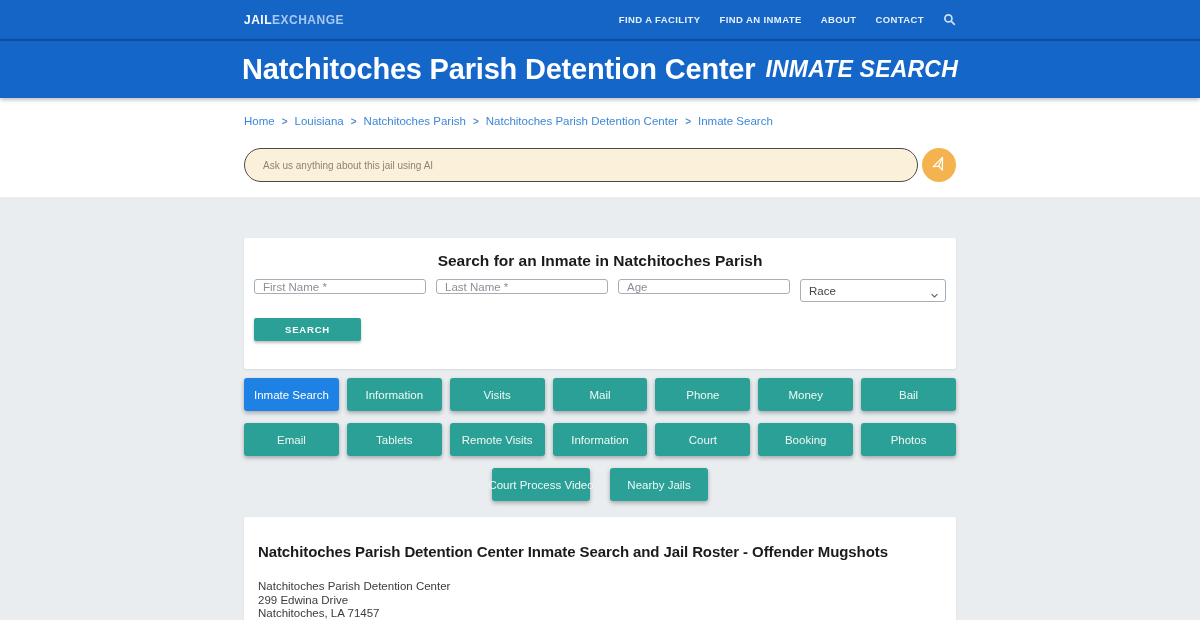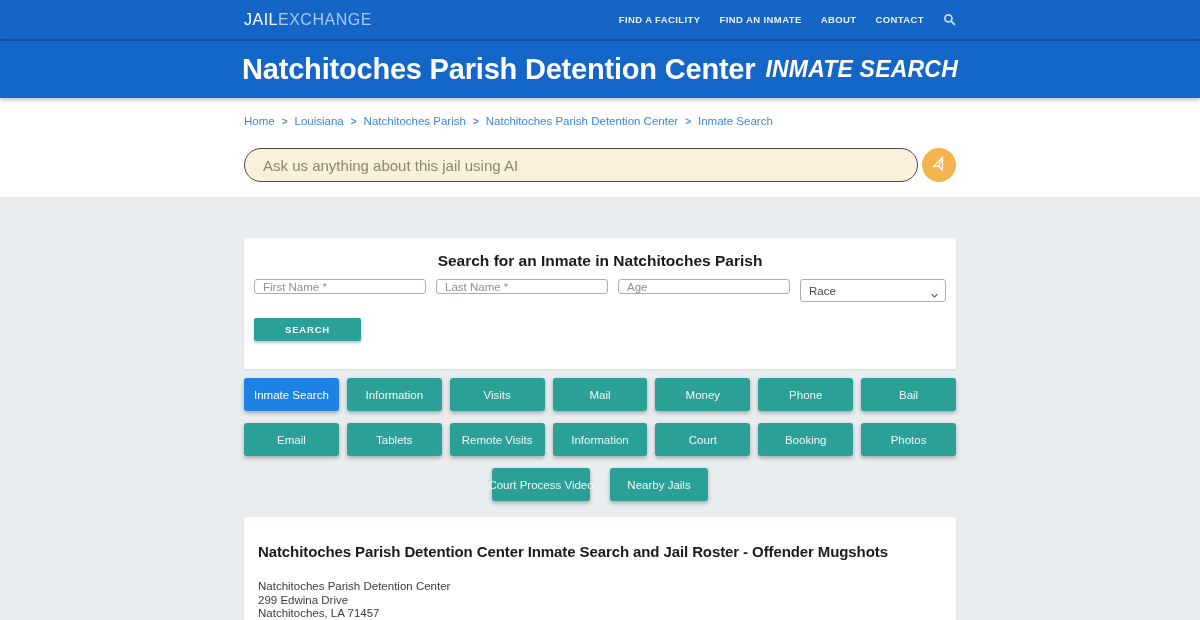--- a/index.html
+++ b/index.html
@@ -3,40 +3,40 @@
 <meta charset="utf-8">
 <style>
   * { margin: 0; padding: 0; box-sizing: border-box; }
   html, body { width: 1200px; height: 620px; overflow: hidden; }
   body { font-family: "Liberation Sans", sans-serif; background: #e9edf0; }
   .container { width: 712px; margin: 0 auto; }
 
   
   .topbar { height: 39px; background: #1565c6; }
   .topbar .container { height: 100%; display: flex; align-items: center; justify-content: space-between; }
-  .logo { font-size: 16px; font-weight: normal; letter-spacing: 0.5px; cursor: pointer; white-space: nowrap; }
+  .logo { font-size: 12px; font-weight: bold; letter-spacing: 0.5px; cursor: pointer; white-space: nowrap; }
   .logo .jail { color: #ffffff; }
   .logo .exchange { color: #a9c9f0; }
   .topnav { display: flex; align-items: center; gap: 19px; }
   .topnav a { color: #e7f0fb; text-decoration: none; font-size: 9.5px; font-weight: 700; letter-spacing: 0.4px; cursor: pointer; }
   .nav-search { display: flex; align-items: center; cursor: pointer; }
 
   
   .banner { height: 59px; background: #1566c9; border-top: 2px solid #0d4c9e; box-shadow: 0 2px 4px rgba(0,0,0,0.25); position: relative; z-index: 2; }
   .banner .container { height: 100%; display: flex; align-items: center; justify-content: center; white-space: nowrap; }
   .banner-title { color: #ffffff; font-size: 29px; font-weight: bold; letter-spacing: -0.2px; }
   .banner-sub { color: #ffffff; font-size: 23px; font-weight: bold; font-style: italic; margin-left: 10px; letter-spacing: 0.2px; }
 
   
   .white-strip { background: #ffffff; padding: 17px 0 15px 0; }
   .breadcrumb { font-size: 11.5px; color: #5a8fc9; display: flex; align-items: center; flex-wrap: nowrap; }
   .breadcrumb a { color: #3d87d9; text-decoration: none; cursor: pointer; }
   .breadcrumb .sep { margin: 0 7px; color: #5a8fc9; font-size: 10px; font-weight: bold; }
   .ai-row { display: flex; align-items: center; margin-top: 21px; }
-  .ai-input { flex: 1; height: 34px; border: 1px solid #4a4a4a; border-radius: 17px; background: #fbf1da; padding: 0 18px; font-size: 15px; color: #5a5547; outline: none; font-family: "Liberation Sans", sans-serif; }
+  .ai-input { flex: 1; height: 34px; border: 1px solid #4a4a4a; border-radius: 17px; background: #fbf1da; padding: 0 18px; font-size: 10px; color: #5a5547; outline: none; font-family: "Liberation Sans", sans-serif; }
   .ai-input::placeholder { color: #8a8578; }
   .ai-send { width: 34px; height: 34px; border-radius: 50%; background: #f5b34f; border: none; margin-left: 4px; display: flex; align-items: center; justify-content: center; cursor: pointer; flex: 0 0 auto; }
 
   
   .gray-section { padding-top: 41px; }
   .card { background: #ffffff; border-radius: 2px; box-shadow: 0 1px 2px rgba(0,0,0,0.08); }
   .form-card { padding: 14px 10px 28px 10px; }
   .form-title { text-align: center; font-size: 15.5px; font-weight: 600; color: #1b1b1b; }
   .fields-row { display: flex; gap: 10px; margin-top: 9px; }
   .field { flex: 1; height: 15px; border: 1px solid #a8aeb3; border-radius: 3px; font-size: 11.5px; padding: 0 8px; color: #333; outline: none; background: #fff; font-family: "Liberation Sans", sans-serif; }
@@ -138,22 +138,22 @@
         </span>
       </div>
       <button class="search-btn">SEARCH</button>
     </div>
 
     <div class="btn-row">
       <button class="jail-btn active">Inmate Search</button>
       <button class="jail-btn">Information</button>
       <button class="jail-btn">Visits</button>
       <button class="jail-btn">Mail</button>
+      <button class="jail-btn">Phone</button>
       <button class="jail-btn">Money</button>
-      <button class="jail-btn">Phone</button>
       <button class="jail-btn">Bail</button>
     </div>
     <div class="btn-row second">
       <button class="jail-btn">Email</button>
       <button class="jail-btn">Tablets</button>
       <button class="jail-btn">Remote Visits</button>
       <button class="jail-btn">Information</button>
       <button class="jail-btn">Court</button>
       <button class="jail-btn">Booking</button>
       <button class="jail-btn">Photos</button>

